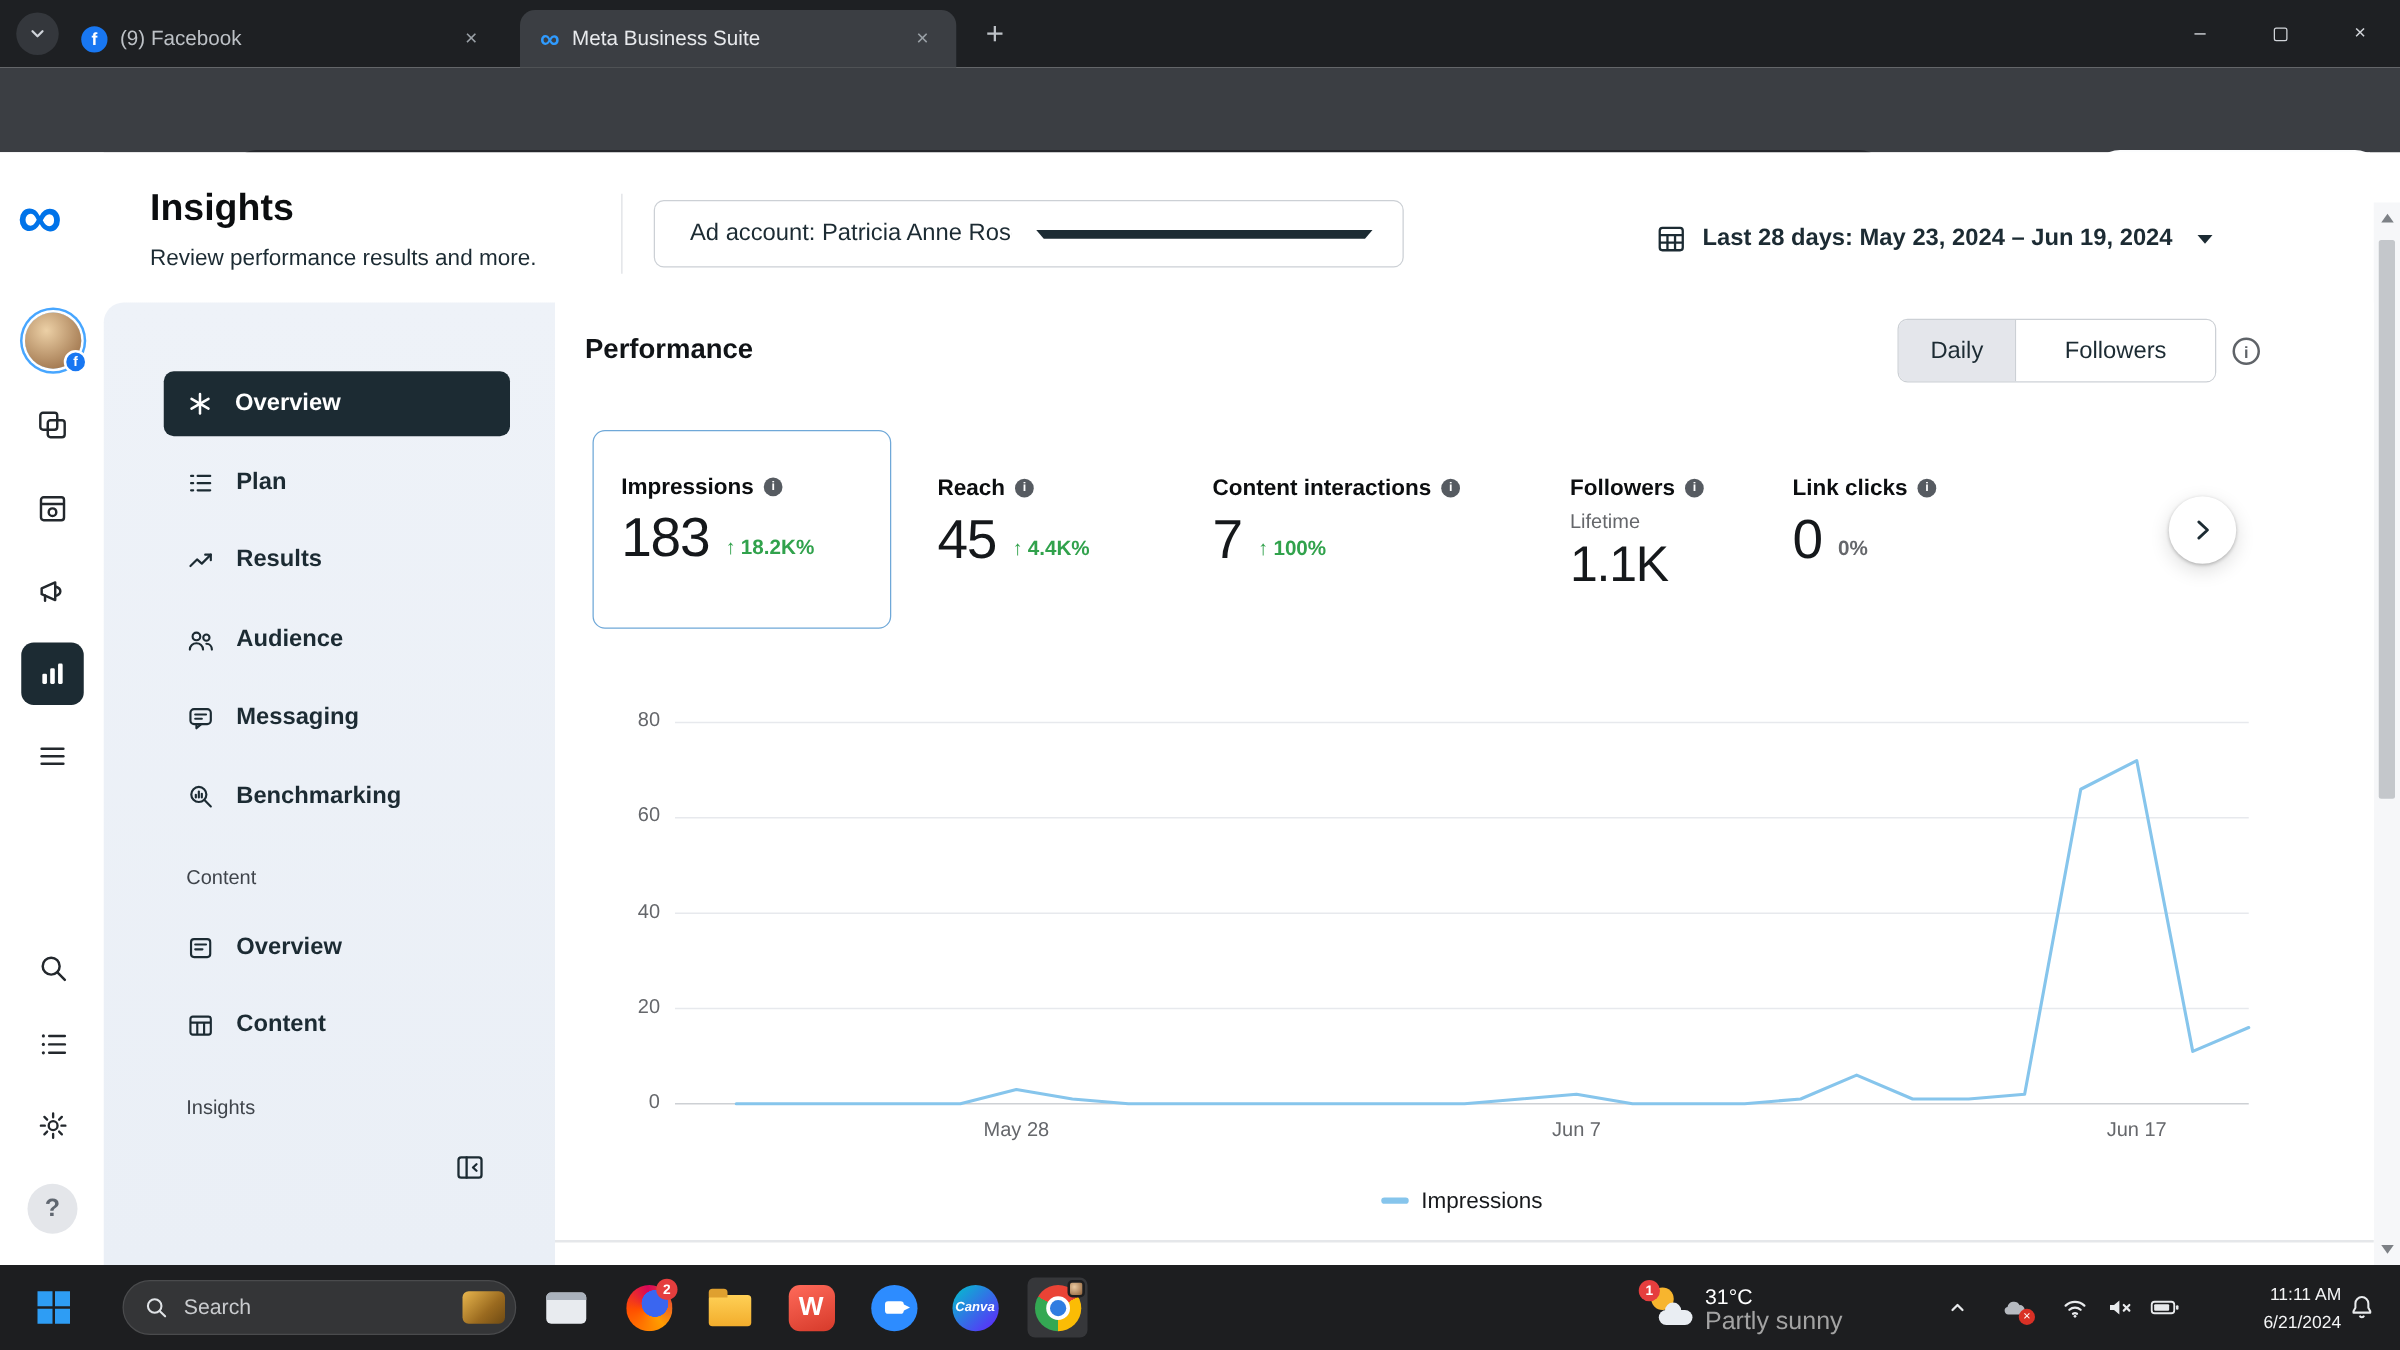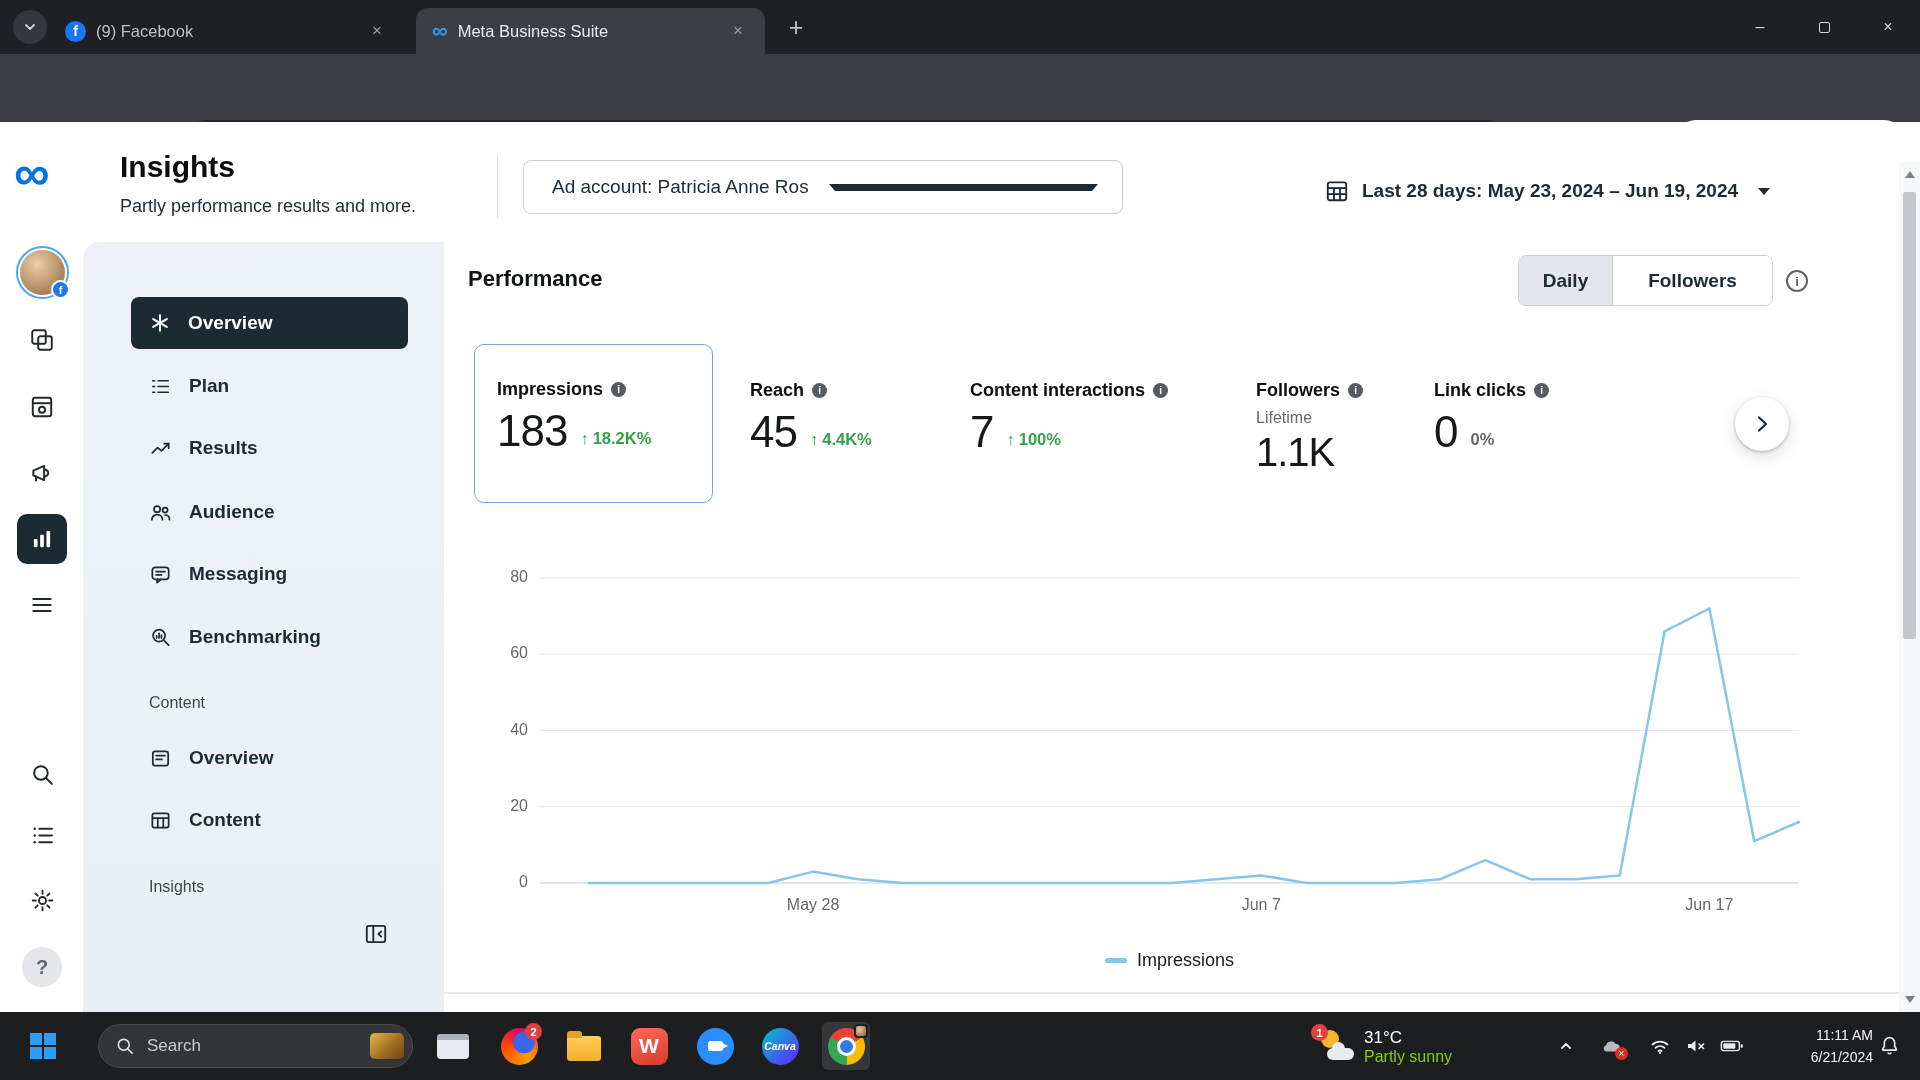--- a/index.html
+++ b/index.html
@@ -58,21 +58,21 @@
 .side-item.active{background:#1c2b33}
 .side-label{font-size:19px;font-weight:700;color:#1c2b33}
 .side-item.active .side-label{color:#fff}
 .side-section{position:absolute;left:66px;font-size:16px;color:#3f444b}
 .collapse-btn{position:absolute;left:279px;top:678px;width:28px;height:28px;display:flex;align-items:center;justify-content:center}
 
 
 .main{position:absolute;left:444px;top:120px;width:1455px;height:770px;background:#fff}
 .perf-title{position:absolute;left:24px;top:24px;font-size:22px;font-weight:700;color:#111417}
 .toggle{position:absolute;left:1074px;top:13px;height:51px;border:1px solid #ccd0d5;border-radius:8px;display:flex;overflow:hidden;background:#fff}
-.tg{display:flex;align-items:center;justify-content:center;font-size:19px;font-weight:700;color:#1c2b33}
+.tg{display:flex;align-items:center;justify-content:center;font-size:19px;font-weight:400;color:#1c2b33}
 .tg.daily{width:94px;background:#e4e6eb;border-right:1px solid #ccd0d5}
 .tg.cumu{width:159px;background:#fff}
 .info-out{position:absolute;left:1342px;top:28px;width:22px;height:22px;border:2px solid #5f6368;border-radius:50%;color:#5f6368;font-size:13px;font-weight:700;display:flex;align-items:center;justify-content:center}
 .mcard{position:absolute}
 .lr{display:flex;align-items:center;gap:8px;font-size:18px;font-weight:700;color:#0c0e10;white-space:nowrap}
 .idot{width:15px;height:15px;border-radius:50%;background:#565b61;color:#fff;font-size:10px;font-weight:700;display:flex;align-items:center;justify-content:center;flex:0 0 auto}
 .vr{display:flex;align-items:flex-end;gap:13px;margin-top:9px}
 .mval{font-size:44px;color:#15181b;letter-spacing:-1px;line-height:1;font-weight:400}
 .mdelta{font-size:16.5px;font-weight:600;color:#31a24c;padding-bottom:5px;display:flex;gap:4px;align-items:flex-end}
 .mdelta.gray{color:#65676b}
@@ -122,21 +122,21 @@
 .chrome:before{content:'';position:absolute;inset:9px;background:#fff;border-radius:50%}
 .chrome:after{content:'';position:absolute;inset:12px;background:#2f7de1;border-radius:50%}
 .chromeov{position:absolute;right:2px;top:2px;width:14px;height:14px;border-radius:4px;background:radial-gradient(circle at 35% 35%,#e9c8a0,#8d5f36);border:2px solid #1d1e20;z-index:2}
 .weather{position:absolute;left:1316px;top:10px;display:flex;align-items:center;gap:10px;height:48px}
 .wicon{position:relative;width:38px;height:38px;flex:0 0 auto}
 .wsun{position:absolute;left:5px;top:3px;width:18px;height:18px;border-radius:50%;background:#f7b52e}
 .wcloud{position:absolute;bottom:5px;right:0;width:27px;height:12px;background:#e9edf2;border-radius:7px}
 .wcloud:before{content:'';position:absolute;top:-6px;left:5px;width:13px;height:13px;border-radius:50%;background:#e9edf2}
 .wbadge{position:absolute;top:-3px;left:-5px;width:17px;height:17px;border-radius:50%;background:#e53e3e;color:#fff;font-size:11px;font-weight:700;display:flex;align-items:center;justify-content:center;z-index:2}
 .wtemp{font-size:17px;color:#fff;line-height:21px}
-.wcond{font-size:16px;color:#84cc16;line-height:18px}
+.wcond{font-size:20px;color:#a3a3a3;line-height:18px}
 .tray{position:absolute;top:22px;width:24px;height:24px;display:flex;align-items:center;justify-content:center}
 .xbadge{position:absolute;right:-4px;bottom:-2px;width:13px;height:13px;border-radius:50%;background:#d93025;color:#fff;font-size:10px;line-height:1;display:flex;align-items:center;justify-content:center}
 .clock{position:absolute;right:47px;top:12px;text-align:right;color:#f4f5f6;font-size:14px;line-height:22px}
 .bell{position:absolute;left:1878px;top:22px}
 svg{display:block}
 </style>
 </head>
 <body>
 
 <div class="screen">
@@ -210,21 +210,21 @@
   <div class="page">
 
     <div class="scrollbar">
       <span class="sb-arrow sb-up"></span>
       <div class="sb-thumb"></div>
       <span class="sb-arrow sb-down"></span>
     </div>
 
     <div class="appheader">
       <div class="h-title">Insights</div>
-      <div class="h-sub">Partly performance results and more.</div>
+      <div class="h-sub">Review performance results and more.</div>
       <div class="h-div"></div>
       <div class="adpill">
         <span>Ad account: Patricia Anne Rose Ame 6002787784...</span>
         <span class="caret"></span>
       </div>
       <div class="daterange">
         <span>
             <svg width="26" height="26" viewBox="0 0 24 24" fill="none" stroke="#1c2b33" stroke-width="1.7">
               <rect x="3.5" y="4" width="17" height="16.5" rx="2"></rect>
               <line x1="3.5" y1="9.3" x2="20.5" y2="9.3"></line>

